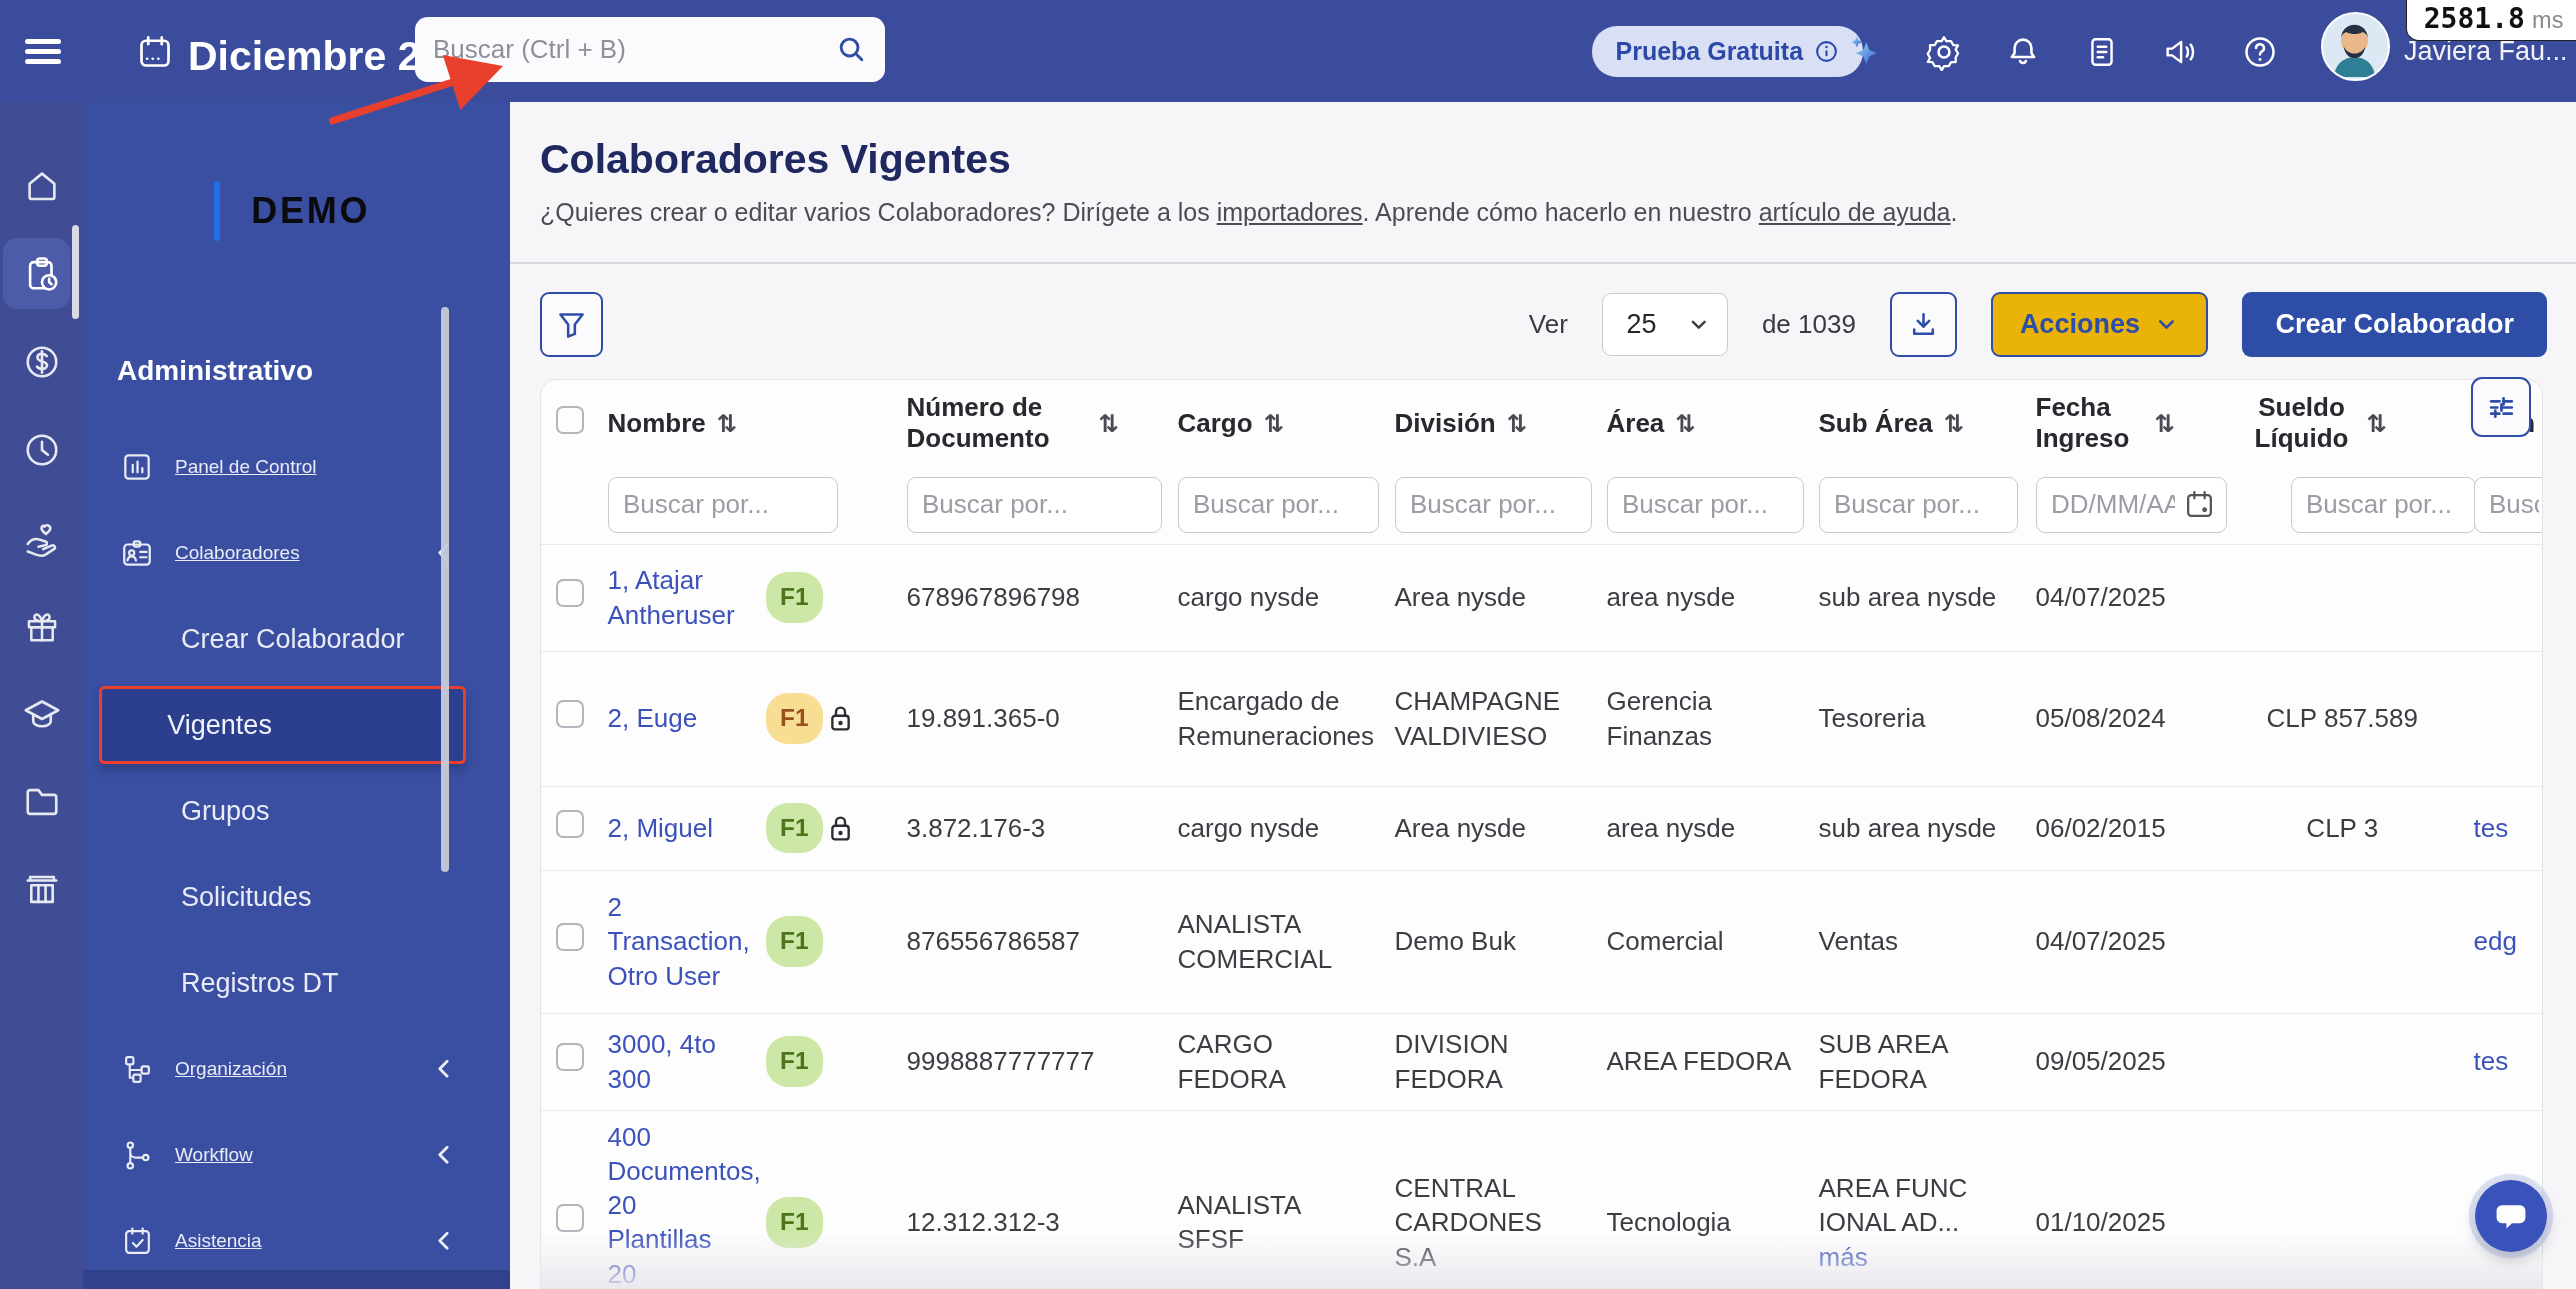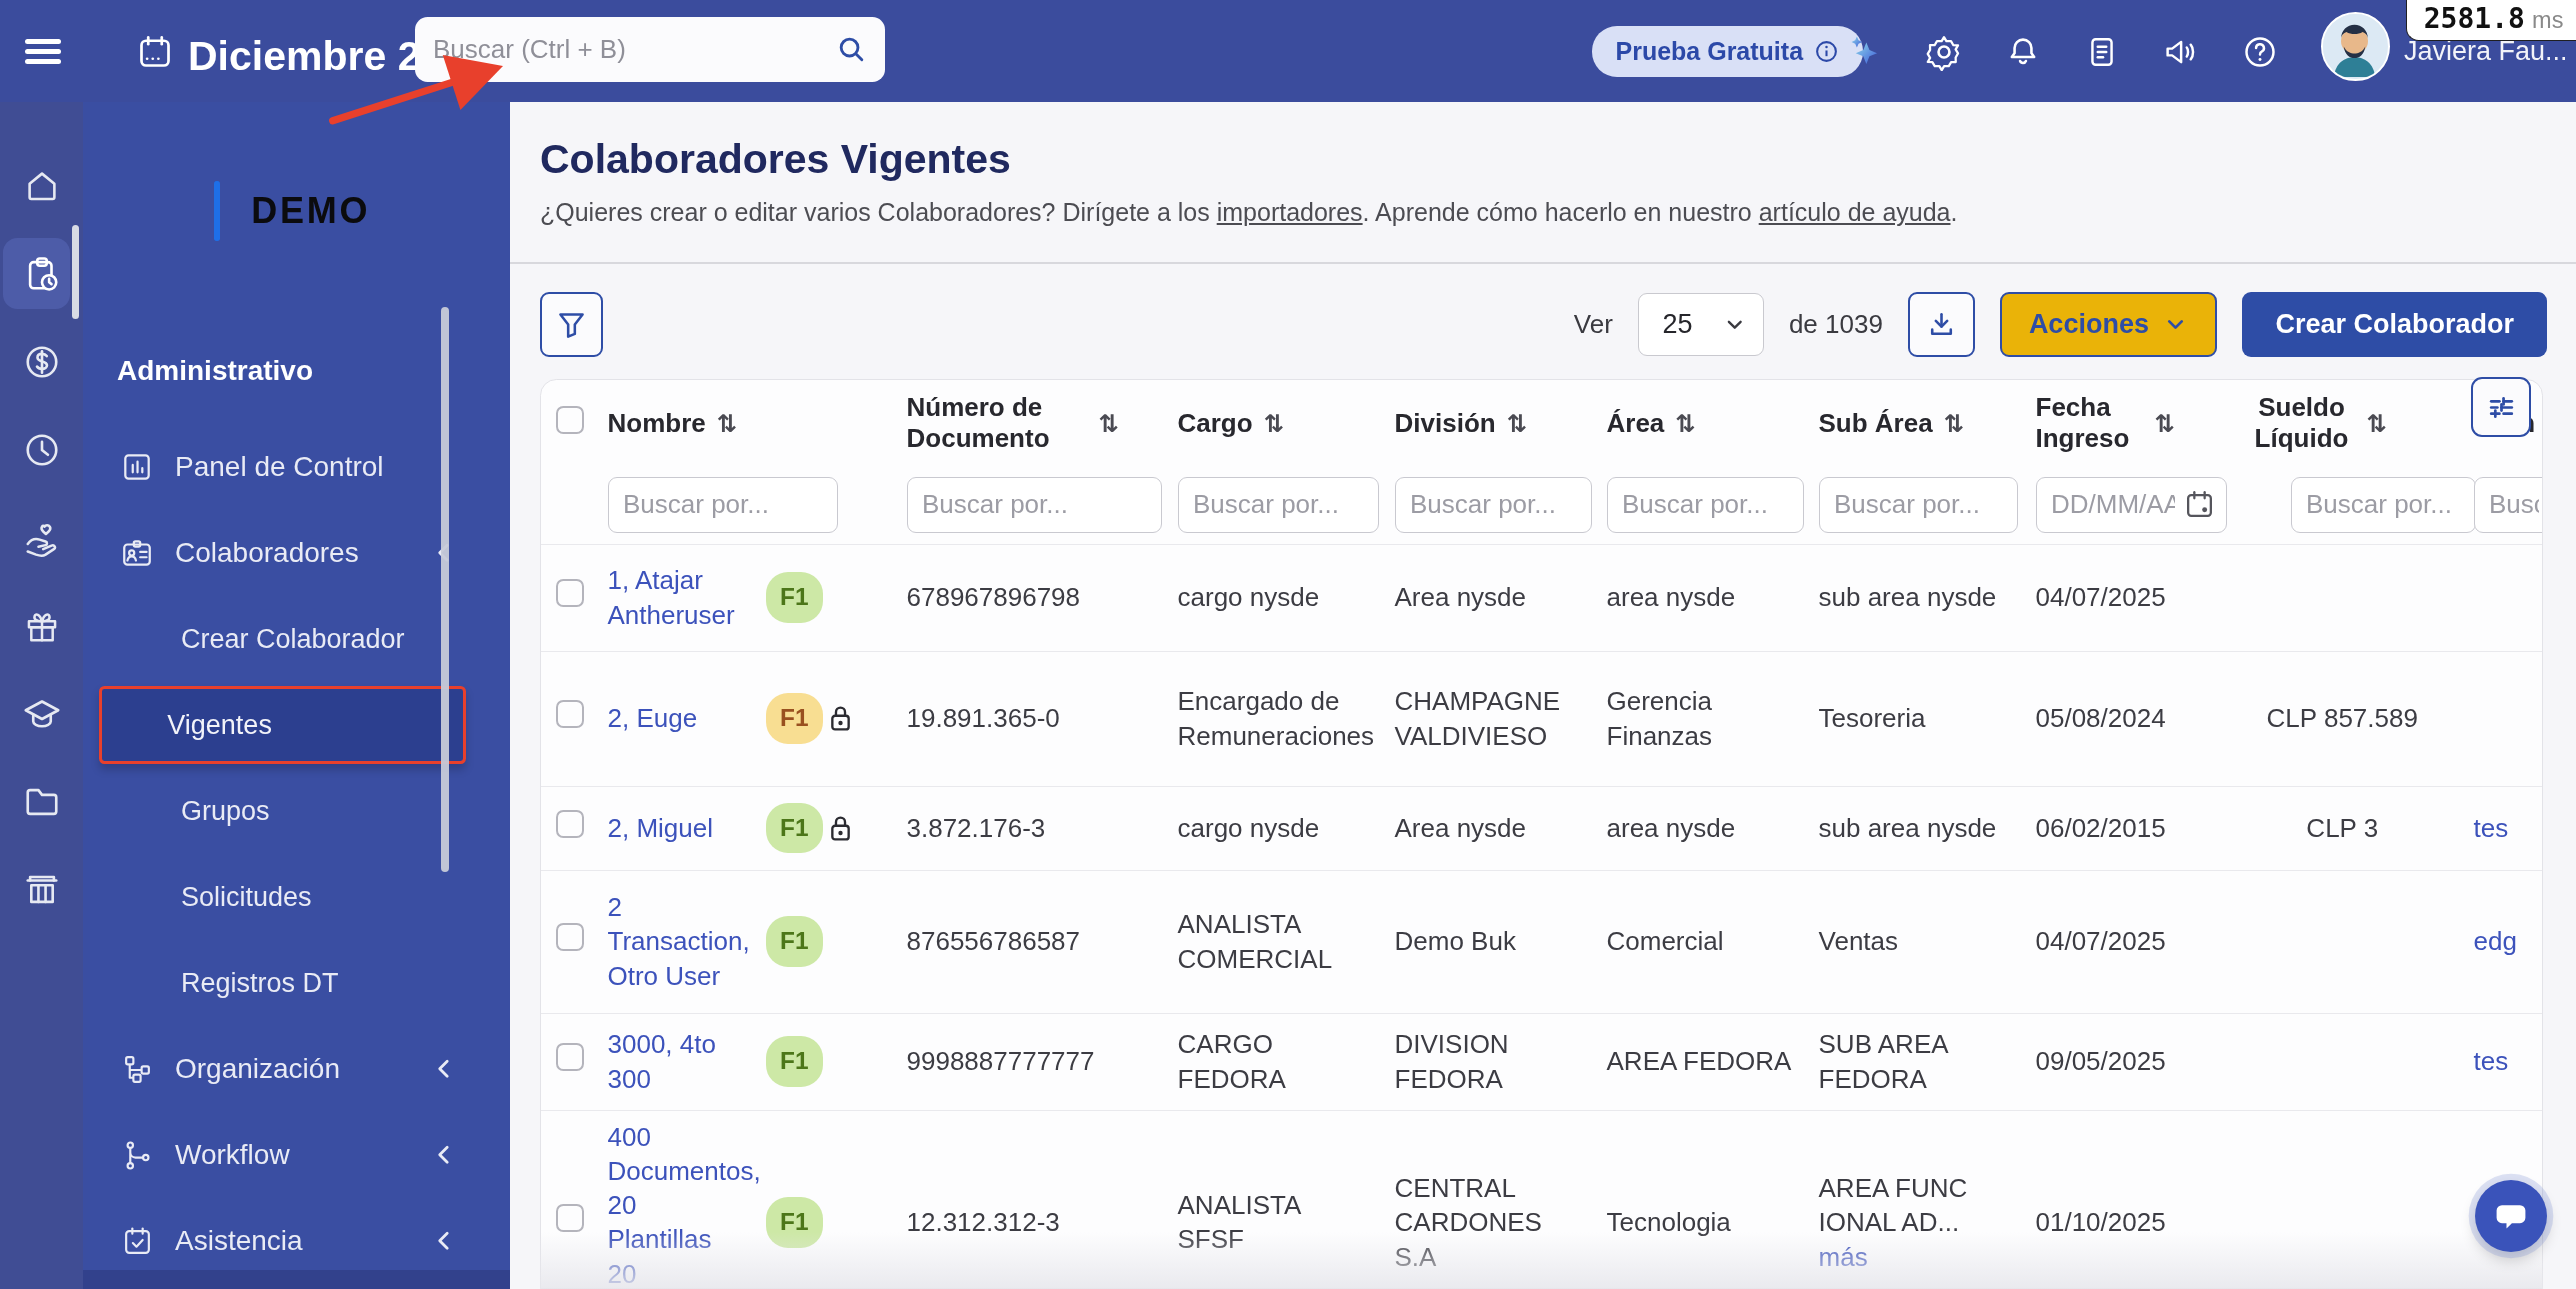--- a/index.html
+++ b/index.html
@@ -33,41 +33,41 @@
   .rail-item svg, .rail-item .txtico { position:relative; }
 
   
   .sidebar { position:absolute; left:83px; top:102px; width:427px; height:1188px; background:#3A4EA2; z-index:10; overflow:hidden; }
   .sidebar-footer { position:absolute; left:0; bottom:0; width:100%; height:20px; background:#32418C; }
   .logo-row { margin:79px 0 0 131px; height:60px; display:flex; align-items:center; }
   .logo-bar { width:6.3px; height:60px; background:#1E6FE8; border-radius:2.7px; }
   .logo-text { margin-left:31px; font-size:36px; font-weight:800; letter-spacing:2.7px; color:#0B0B0E; }
   .side-section { margin:114px 0 0 34px; color:#FFFFFF; font-size:28px; font-weight:700; height:36px; }
   .side-list { margin-top:33px; }
-  .side-item { height:86px; display:flex; align-items:center; padding:0 30px 0 34px; color:#E9EBF5; font-size:28px; cursor:pointer; position:relative; }
+  .side-item { height:86px; display:flex; align-items:center; padding:0 30px 0 34px; color:#E9EBF5; font-size:19px; cursor:pointer; position:relative;text-decoration:underline; }
   .side-item .ico { width:40px; display:flex; justify-content:center; margin-right:18px; }
   .side-item .chev { position:absolute; right:56px; }
   .side-sub { height:86px; display:flex; align-items:center; padding-left:98px; color:#E9EBF5; font-size:27px; cursor:pointer; }
   .side-sub-active-wrap { height:86px; padding:3.6px 44px 3.6px 16.3px; }
   .side-sub-active { height:100%; width:100%; background:#2C3F8F; border:3.6px solid #E8402C; border-radius:5.4px; display:flex; align-items:center; padding-left:65px; color:#F2F3F9; font-size:27px; cursor:pointer; box-shadow:0 5.4px 9px rgba(0,0,0,.18); }
   .side-scrollbar { position:absolute; left:441px; top:307px; width:8.1px; height:565px; background:#C7CBD9; border-radius:4.5px; opacity:.95; z-index:12; cursor:pointer; }
 
   
   .arrow-svg { position:absolute; left:316px; top:47px; z-index:55; pointer-events:none; }
 
   
   .content { position:absolute; left:510px; top:102px; width:2066px; height:1188px; background:#F6F6F9; }
   .page-title { position:absolute; left:30px; top:34px; font-size:41px; font-weight:700; color:#20295F; }
   .page-sub { position:absolute; left:30px; top:96px; font-size:25px; color:#4C4C52; }
   .page-sub a { color:#4C4C52; text-decoration:underline; cursor:pointer; }
   .content-divider { position:absolute; left:0; top:160px; width:2066px; height:1.8px; background:#D8D8DD; }
 
   .toolbar { position:absolute; left:30px; top:190px; width:2007px; height:65px; }
   .filter-btn { position:absolute; left:0; top:0; width:63px; height:65px; border:2.3px solid #2E4DA6; border-radius:9px; background:#FBFBFD; display:flex; align-items:center; justify-content:center; cursor:pointer; }
-  .tb-right-group { position:absolute; right:0; top:0; height:65px; display:flex; align-items:center; gap:25px; }
+  .tb-right-group { position:absolute; right:0; top:0; height:65px; display:flex; align-items:center; gap:34px; }
   .ver-label, .total-label { font-size:26px; color:#3A3A40; }
   .page-size-select { width:126px; height:63px; background:#FFFFFF; border:1.8px solid #C9C9CF; border-radius:9px; display:flex; align-items:center; justify-content:space-between; padding:0 16.3px 0 23.5px; font-size:27px; color:#26262B; cursor:pointer; }
   .dl-btn { width:67px; height:65px; border:2.3px solid #2E4DA6; border-radius:9px; background:#FBFBFD; display:flex; align-items:center; justify-content:center; cursor:pointer; }
   .actions-btn { height:65px; border:2.3px solid #2E4DA6; border-radius:9px; background:#eab308; display:flex; align-items:center; gap:14.5px; padding:0 27px; font-size:27px; font-weight:600; color:#2E4DA6; cursor:pointer; }
   .create-btn { height:65px; border:none; border-radius:9px; background:#2E4DA6; color:#FFFFFF; font-size:27px; font-weight:700; padding:0 33px; cursor:pointer; font-family:"Liberation Sans", sans-serif; }
 
   
   .card { position:absolute; left:30px; top:277px; width:2003px; height:910px; background:#FDFDFE; border:1.8px solid #E3E3E8; border-radius:16.3px 16.3px 0 0; overflow:hidden; }
   table { border-collapse:collapse; table-layout:fixed; width:2003px; }
   th, td { vertical-align:middle; text-align:left; padding:9px 7.2px 9px 14.5px; }

